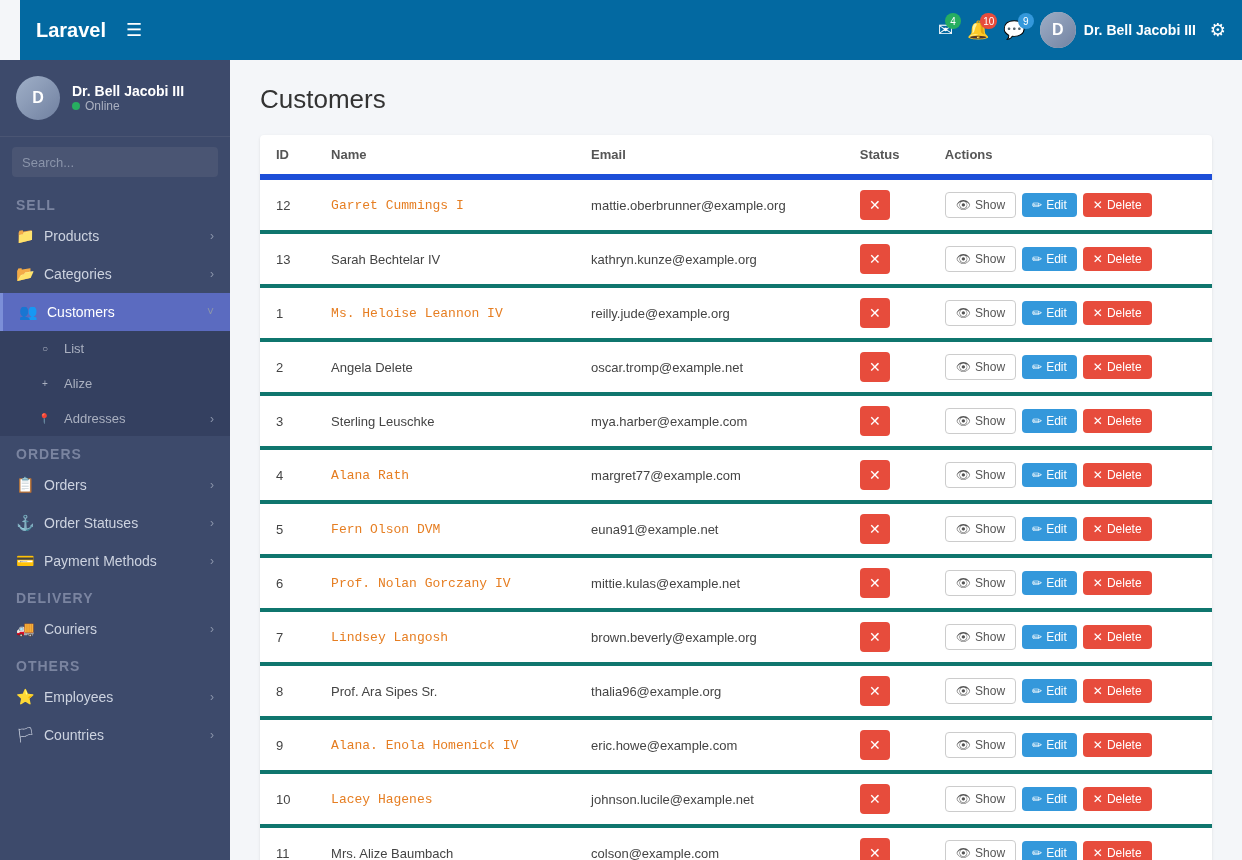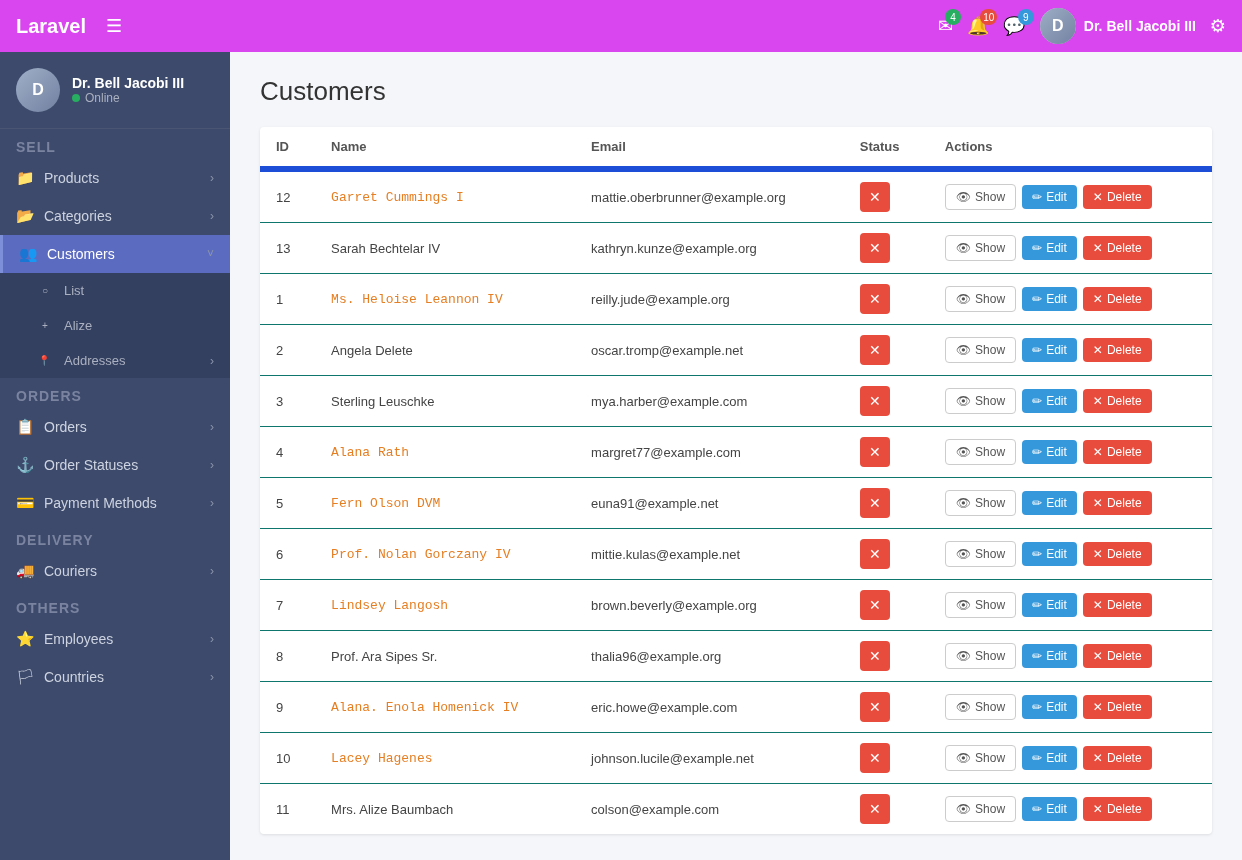--- a/index.html
+++ b/index.html
@@ -1,26 +1,27 @@
 <!DOCTYPE html>
 <html><head>
   <meta charset="utf-8">
   <style>
     * { box-sizing: border-box; margin: 0; padding: 0; }
     body { font-family: 'Segoe UI', Tahoma, Geneva, Verdana, sans-serif; font-size: 14px; background: #f4f6f9; display: flex; flex-direction: column; height: 100vh; overflow: hidden; }
 
     
     .topnav {
-      background: #d946ef;
-      height: 52px;
+      background: #0369a1;
+      height: 60px;
       display: flex;
       align-items: center;
       justify-content: space-between;
       padding: 0 16px;
       flex-shrink: 0;
+      margin-left: 20px;
     }
     .topnav-left { display: flex; align-items: center; gap: 20px; }
     .topnav-brand { color: white; font-size: 20px; font-weight: bold; }
     .topnav-menu-icon { color: white; font-size: 18px; cursor: pointer; }
     .topnav-right { display: flex; align-items: center; gap: 14px; }
     .topnav-icon-wrapper { position: relative; cursor: pointer; }
     .topnav-icon { color: white; font-size: 18px; }
     .badge {
       position: absolute;
       top: -6px;
@@ -91,21 +92,21 @@
 
     
     .content-area { flex: 1; overflow-y: auto; padding: 24px 30px; background: #f4f6f9; }
     .page-title { font-size: 26px; color: #333; font-weight: 400; margin-bottom: 20px; }
 
     
     .table-container { background: white; border-radius: 4px; box-shadow: 0 1px 3px rgba(0,0,0,0.1); overflow: hidden; }
     table { width: 100%; border-collapse: collapse; }
     thead tr { border-bottom: 6px solid #1d4ed8; }
     thead th { padding: 12px 16px; text-align: left; font-size: 13px; font-weight: 600; color: #555; }
-    tbody tr { border-bottom: 1px solid #0f766e; }
+    tbody tr { border-bottom: 4px solid #0f766e; }
     tbody tr:last-child { border-bottom: none; }
     tbody td { padding: 10px 16px; color: #444; font-size: 13px; vertical-align: middle; }
     .td-id { color: #444; font-weight: 400; }
     .td-name-link { color: #e67e22; text-decoration: none; font-family: Liberation Mono, monospace; }
     .td-email { color: #444; }
 
     .status-btn {
       background: #e74c3c;
       border: none;
       border-radius: 4px;
@@ -203,20 +204,26 @@
       <div class="avatar-circle">D</div>
       <div class="sidebar-user-info">
         <span class="sidebar-user-name">Dr. Bell Jacobi III</span>
         <div class="sidebar-user-status">
           <div class="status-dot"></div>
           <span>Online</span>
         </div>
       </div>
     </div>
 
+    <div class="sidebar-search">
+      <div class="sidebar-search-inner">
+        <input class="sidebar-search-input" type="text" placeholder="Search..." style="">
+        <button class="sidebar-search-btn">🔍</button>
+      </div>
+    </div>
 
     <div class="sidebar-section-label">SELL</div>
 
     <div class="sidebar-item">
       <span class="item-icon">📁</span>
       <span class="item-label">Products</span>
       <span class="item-arrow">›</span>
     </div>
 
     <div class="sidebar-item">

